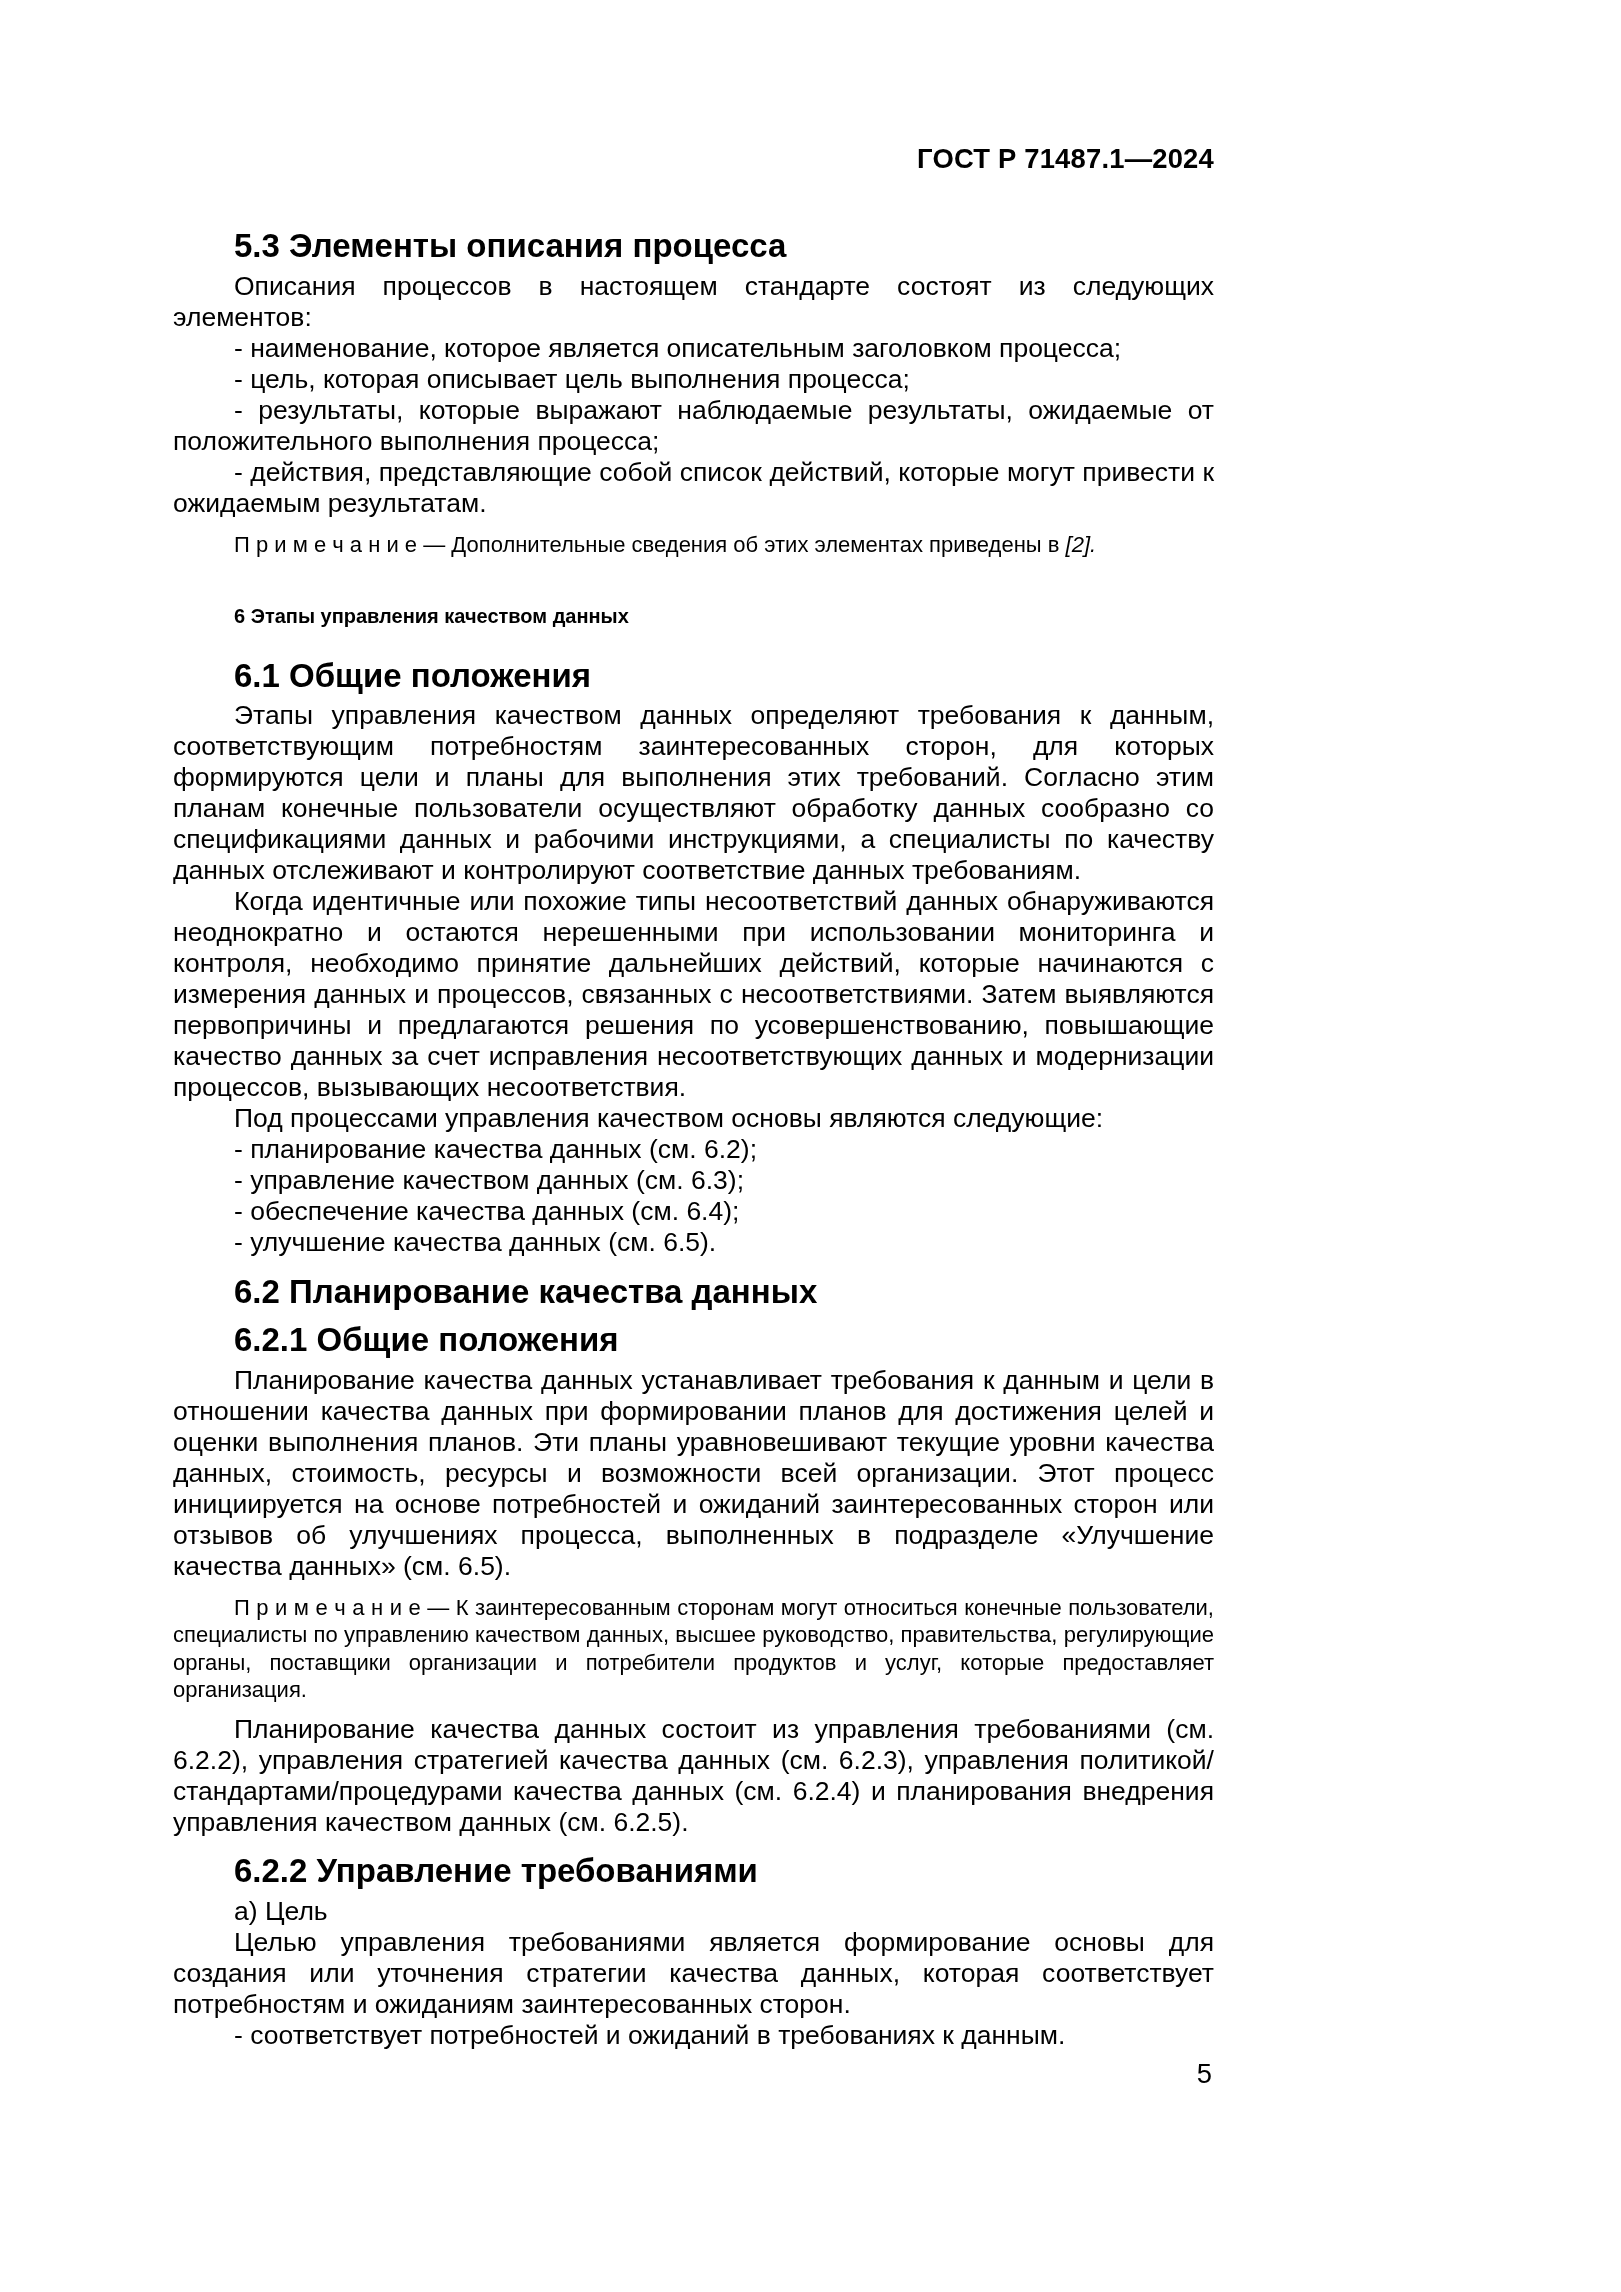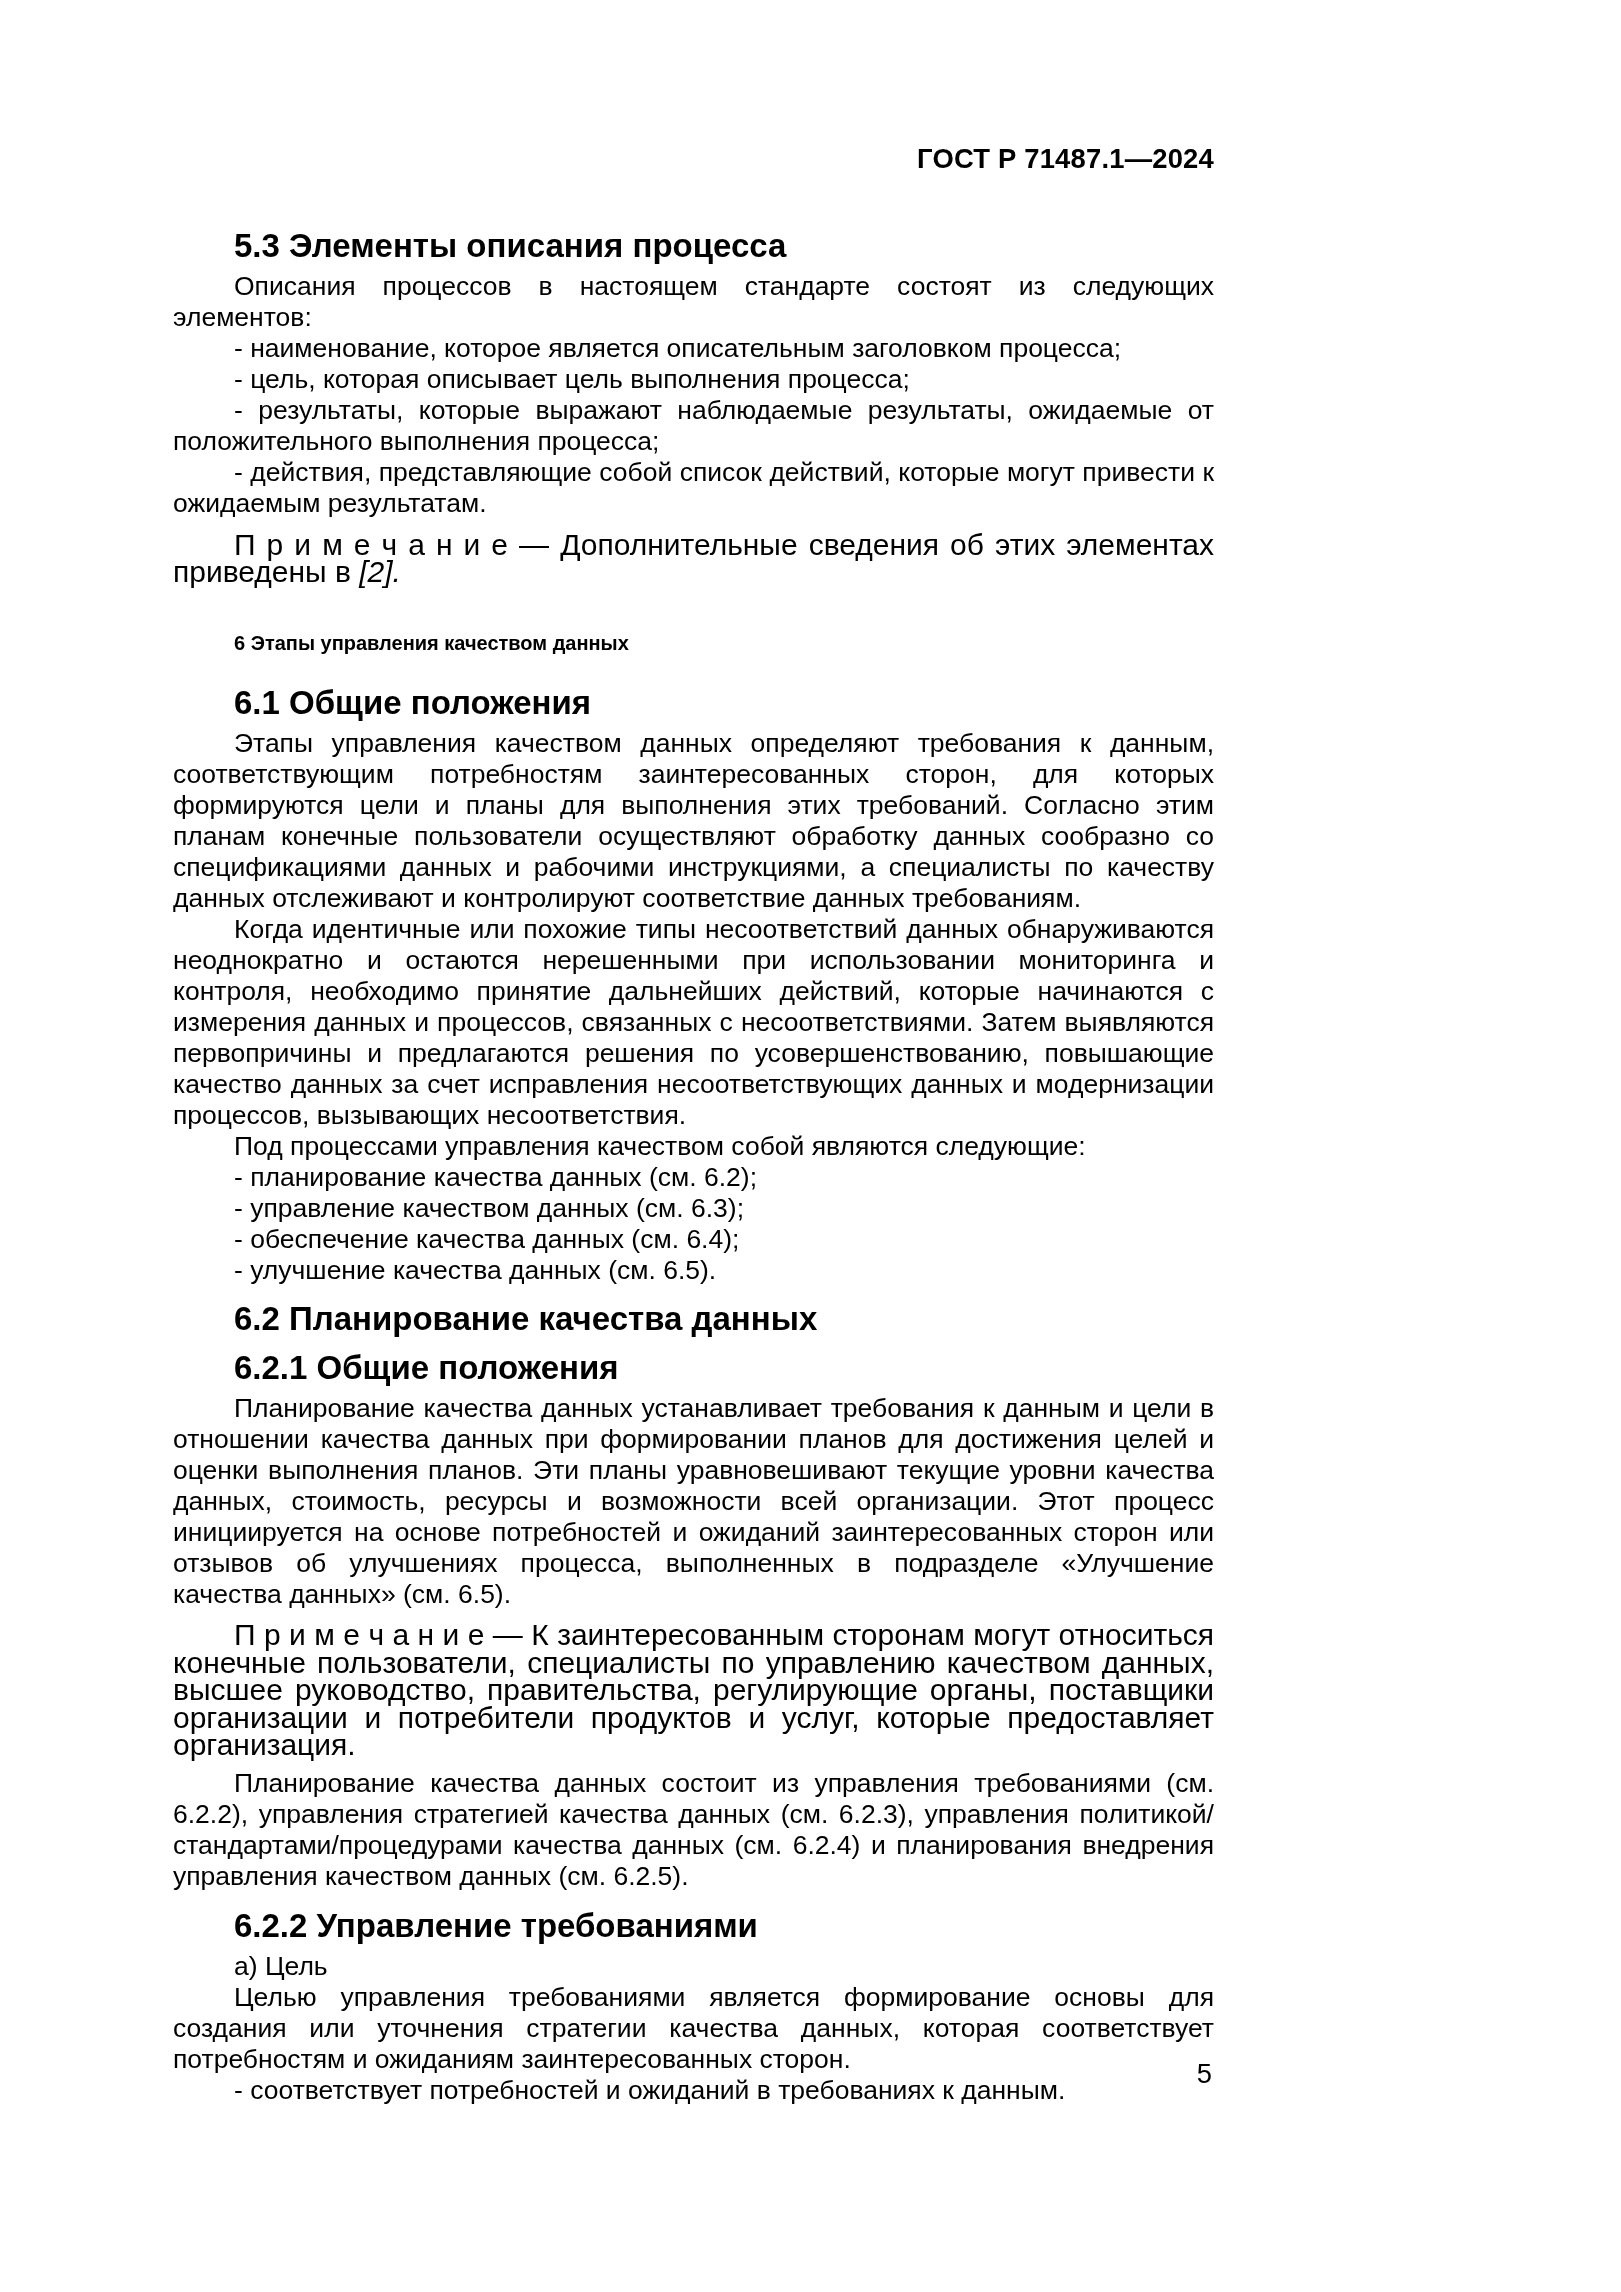--- a/index.html
+++ b/index.html
@@ -36,21 +36,21 @@
     margin: 39px 0 23.5px 0;
   }
   .h2 {
     font-size: 33px;
     line-height: 31px;
     font-weight: 700;
     text-indent: 61px;
     margin: 17.6px 0 9.8px 0;
   }
   .note {
-    font-size: 30px;
+    font-size: 22px;
     line-height: 27.4px;
     text-align: justify;
     text-indent: 61px;
     margin: 11.8px 0 9.8px 0;
     hyphens: auto;
   }
   .note i { font-style: italic; }
   .footer {
     position: absolute;
     top: 2058px;
@@ -75,21 +75,21 @@
     <p class="body-p">- цель, которая описывает цель выполнения процесса;</p>
     <p class="body-p">- результаты, которые выражают наблюдаемые результаты, ожидаемые от положительного выполнения процесса;</p>
     <p class="body-p">- действия, представляющие собой список действий, которые могут привести к ожидаемым результатам.</p>
     <p class="note"><span>П р и м е ч а н и е</span> <span>— Дополнительные сведения об этих элементах приведены в</span> <i>[2].</i></p>
 
     <p class="h1">6 Этапы управления качеством данных</p>
 
     <p class="h2">6.1 Общие положения</p>
     <p class="body-p">Этапы управления качеством данных определяют требования к данным, соответствующим потребностям заинтересованных сторон, для которых формируются цели и планы для выполнения этих требований. Согласно этим планам конечные пользователи осуществляют обработку данных сообразно со спецификациями данных и рабочими инструкциями, а специалисты по качеству данных отслеживают и контролируют соответствие данных требованиям.</p>
     <p class="body-p">Когда идентичные или похожие типы несоответствий данных обнаруживаются неоднократно и остаются нерешенными при использовании мониторинга и контроля, необходимо принятие дальнейших действий, которые начинаются с измерения данных и процессов, связанных с несоответствиями. Затем выявляются первопричины и предлагаются решения по усовершенствованию, повышающие качество данных за счет исправления несоответствующих данных и модернизации процессов, вызывающих несоответствия.</p>
-    <p class="body-p">Под процессами управления качеством собой являются следующие:</p>
+    <p class="body-p">Под процессами управления качеством основы являются следующие:</p>
     <p class="body-p">- планирование качества данных (см. 6.2);</p>
     <p class="body-p">- управление качеством данных (см. 6.3);</p>
     <p class="body-p">- обеспечение качества данных (см. 6.4);</p>
     <p class="body-p">- улучшение качества данных (см. 6.5).</p>
 
     <p class="h2">6.2 Планирование качества данных</p>
 
     <p class="h2">6.2.1 Общие положения</p>
     <p class="body-p">Планирование качества данных устанавливает требования к данным и цели в отношении качества данных при формировании планов для достижения целей и оценки выполнения планов. Эти планы уравновешивают текущие уровни качества данных, стоимость, ресурсы и возможности всей организации. Этот процесс инициируется на основе потребностей и ожиданий заинтересованных сторон или отзывов об улучшениях процесса, выполненных в подразделе «Улучшение качества данных» (см. 6.5).</p>
     <p class="note"><span>П р и м е ч а н и е</span> <span>— К заинтересованным сторонам могут относиться конечные пользователи, специалисты по управлению качеством данных, высшее руководство, правительства, регулирующие органы, поставщики организации и потребители продуктов и услуг, которые предоставляет организация.</span></p>

